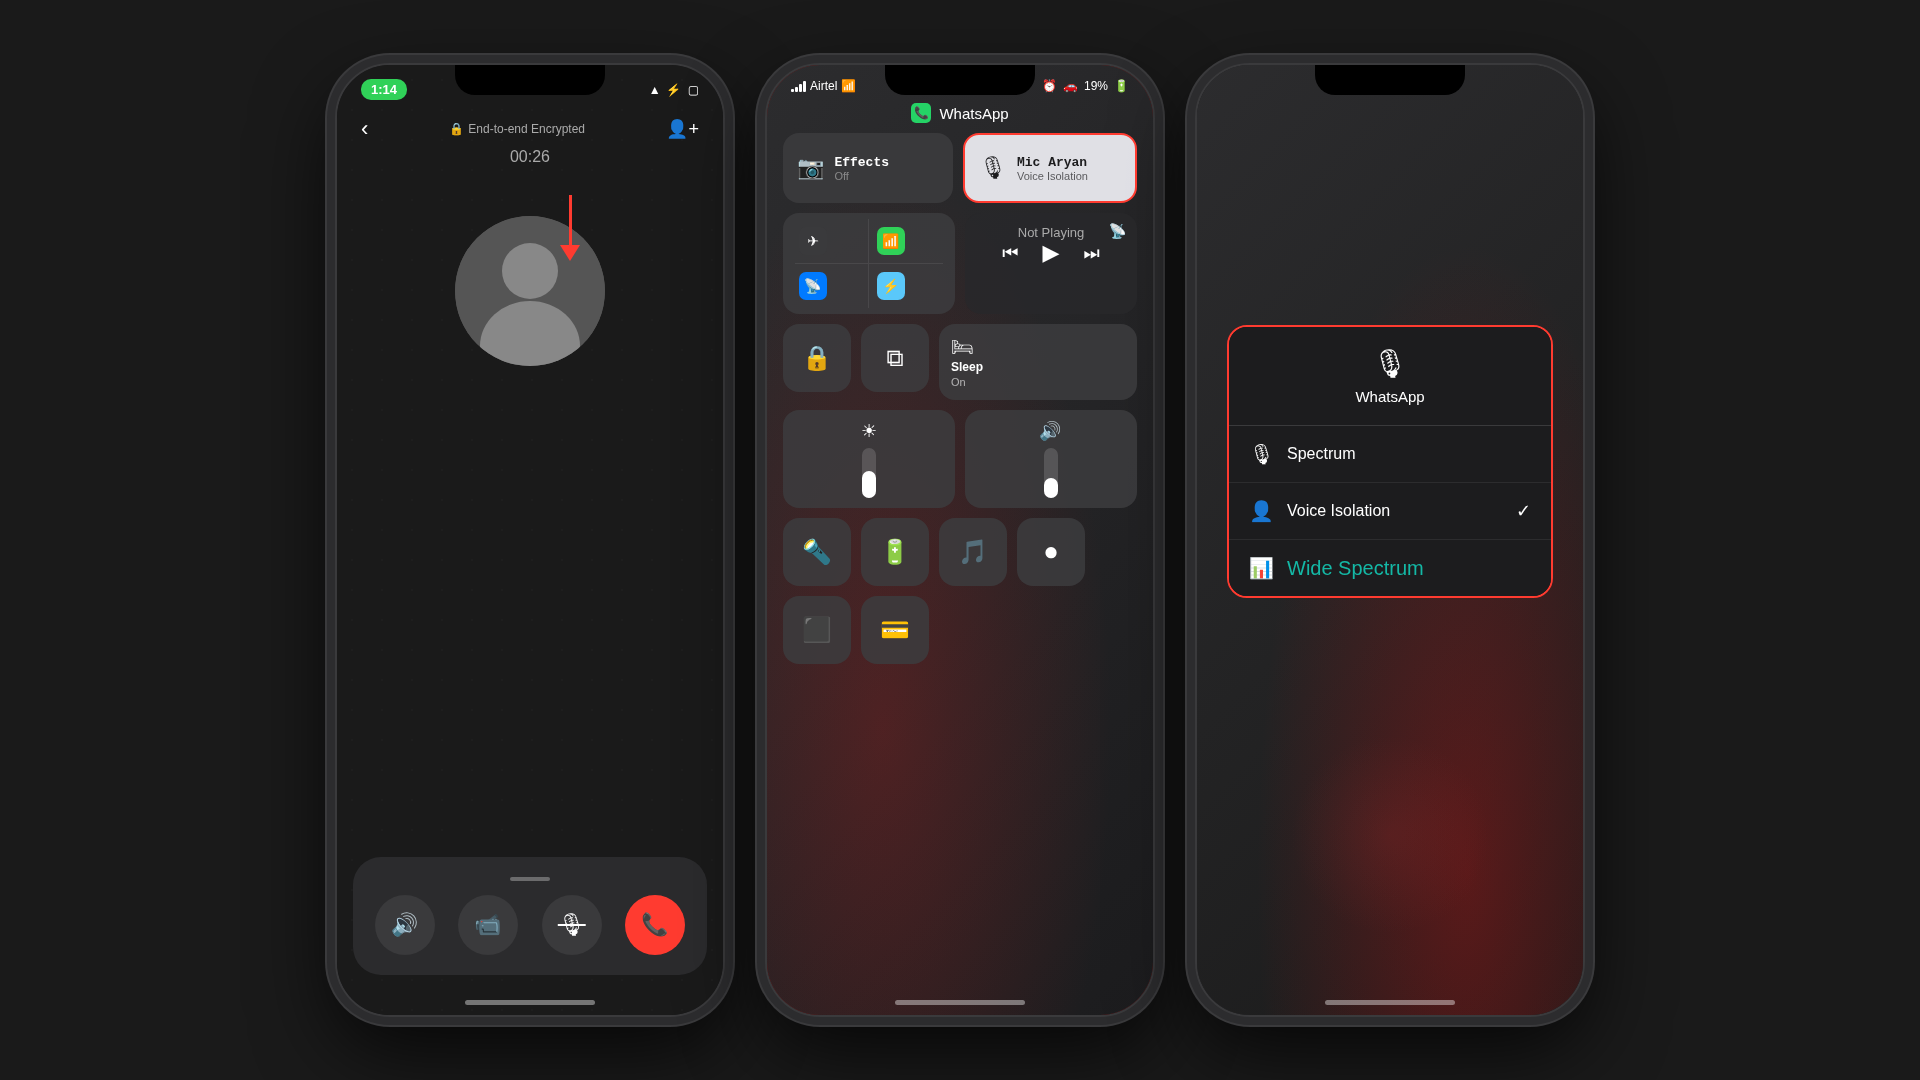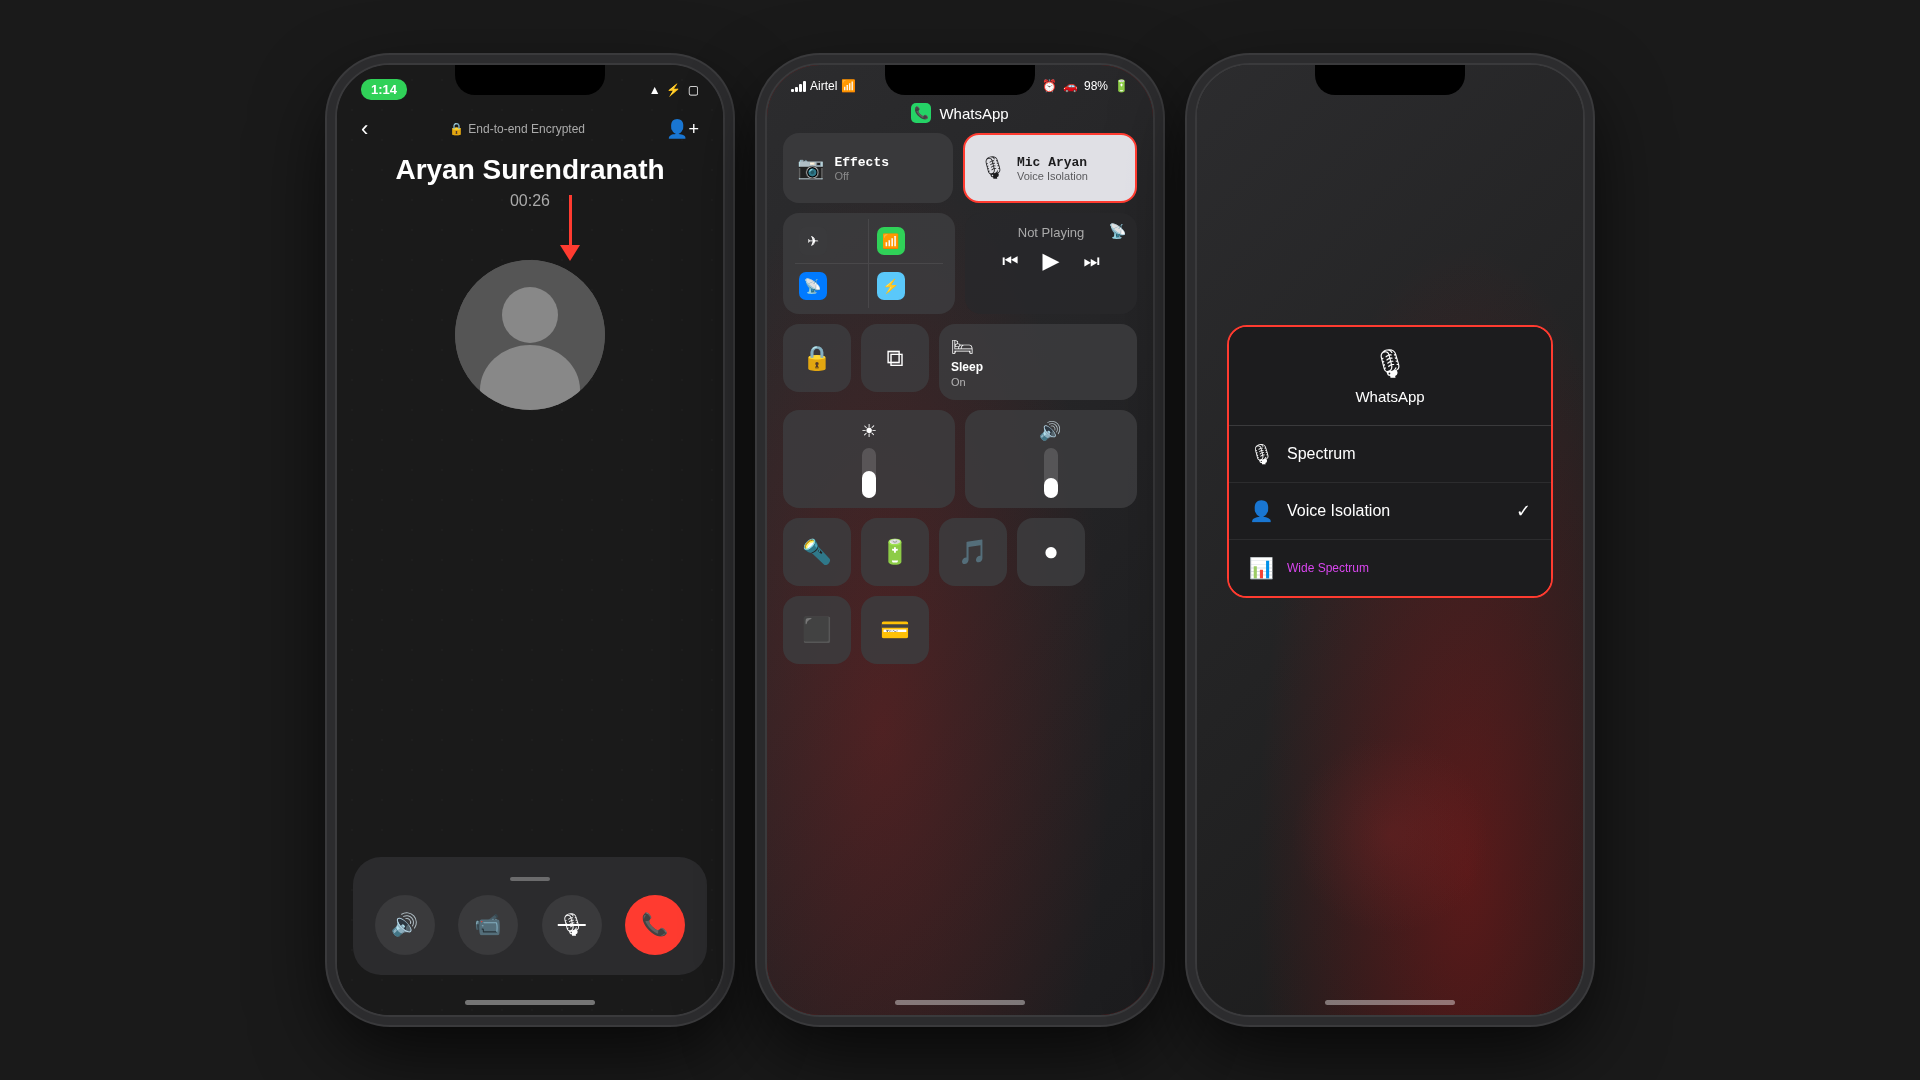--- a/index.html
+++ b/index.html
@@ -343,21 +343,20 @@
       background: rgba(40, 40, 42, 0.85);
       border-radius: 16px;
       padding: 12px;
       position: relative;
     }
 
     .media-not-playing {
       color: #aaa;
       font-size: 13px;
       text-align: center;
-      margin-bottom: 8px;
     }
 
     .media-controls {
       display: flex;
       justify-content: center;
       gap: 24px;
       align-items: center;
     }
 
     .media-btn { color: white; font-size: 18px; }
@@ -523,21 +522,20 @@
 
     <div class="phone1-header">
       <span class="back-btn">‹</span>
       <div class="encrypted-badge">
         <span>🔒</span>
         <span>End-to-end Encrypted</span>
       </div>
       <span class="add-user-btn">👤+</span>
     </div>
 
-    <div class="caller-name">Aryan Surendranath</div>
     <div class="call-duration">00:26</div>
 
     <div class="red-arrow">
       <div class="arrow-line"></div>
       <div class="arrow-head"></div>
     </div>
 
     <div class="avatar-container">
       <div class="avatar-circle">
         <svg width="150" height="150" viewBox="0 0 150 150">
@@ -582,21 +580,21 @@
           <div class="signal-bar" style="height:5px"></div>
           <div class="signal-bar" style="height:8px"></div>
           <div class="signal-bar" style="height:11px"></div>
         </div>
         <span>Airtel</span>
         <span>📶</span>
       </div>
       <div class="cc-status-right">
         <span>⏰</span>
         <span>🚗</span>
-        <span>98%</span>
+        <span>19%</span>
         <span>🔋</span>
       </div>
     </div>
 
     <div class="cc-app-header">
       <div class="wa-icon-small">
         <span>📞</span>
       </div>
       <span class="cc-app-name">WhatsApp</span>
     </div>
@@ -725,21 +723,21 @@
       </div>
 
       <div class="mic-menu-item" style="background:#1c1c1e;">
         <span class="mic-item-icon">👤</span>
         <span style="color:white;font-size:16px;">Voice Isolation</span>
         <span class="check">✓</span>
       </div>
 
       <div class="mic-menu-item" style="border-bottom:none;">
         <span class="mic-item-icon">📊</span>
-        <span style="color:#d946ef;font-size:12px;">Wide Spectrum</span>
+        <span style="color:#14b8a6;font-size:20px;">Wide Spectrum</span>
       </div>
     </div>
 
     <div style="position:absolute;bottom:80px;left:50%;transform:translateX(-50%);opacity:0.3;">
       <div style="width:200px;height:200px;background:radial-gradient(circle,rgba(200,50,50,0.5) 0%,transparent 70%);border-radius:50%;"></div>
     </div>
 
     <div class="home-indicator"></div>
   </div>
 </div>

